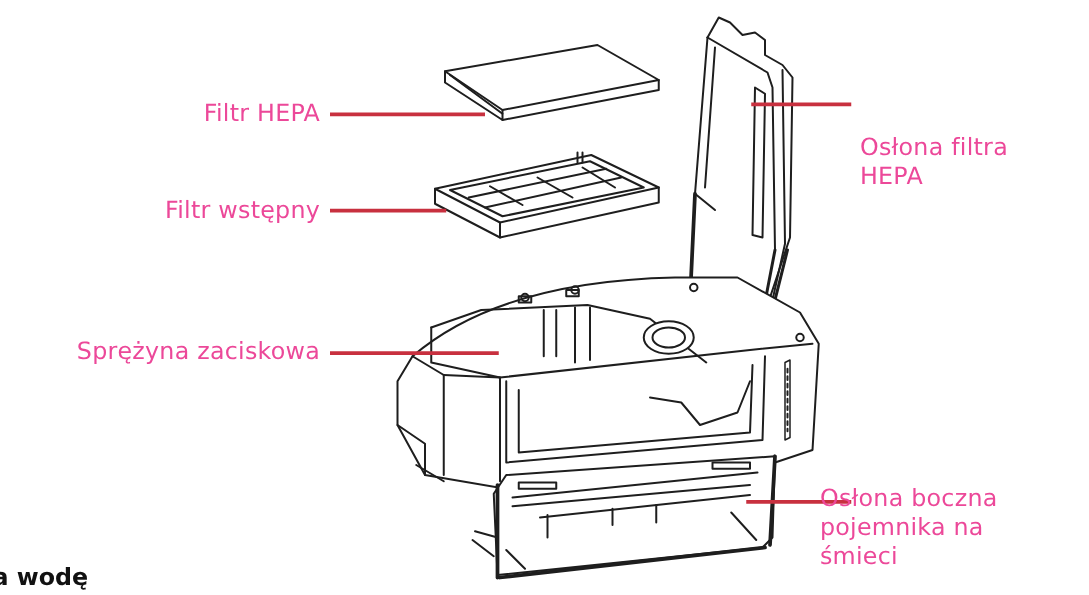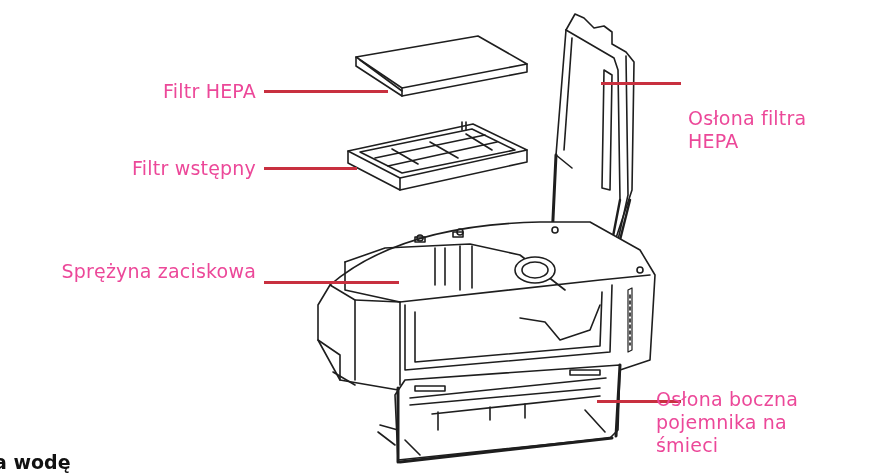--- a/index.html
+++ b/index.html
@@ -123,17 +123,17 @@
 </svg>
 
 <div class="leader" style="left:264px; top:90px; width:124px;"></div>
 <div class="leader" style="left:264px; top:167px; width:93px;"></div>
 <div class="leader" style="left:264px; top:281px; width:135px;"></div>
 <div class="leader" style="left:601px; top:82px; width:80px;"></div>
 <div class="leader" style="left:597px; top:400px; width:84px;"></div>
 
 <div class="label right" style="right:615px; top:80px;">Filtr HEPA</div>
 <div class="label right" style="right:615px; top:157px;text-align:center;">Filtr wstępny</div>
-<div class="label right" style="right:615px; top:260px;">Sprężyna zaciskowa</div>
+<div class="label right" style="right:615px; top:270px;">Sprężyna zaciskowa</div>
 <div class="label multi" style="left:688px; top:71px; width:150px;margin-top:36px;">Osłona filtra HEPA</div>
 <div class="label multi" style="left:656px; top:388px; width:170px;">Osłona boczna pojemnika na śmieci</div>
 
 <div class="cutoff">a wodę</div>
 
 </body></html>

